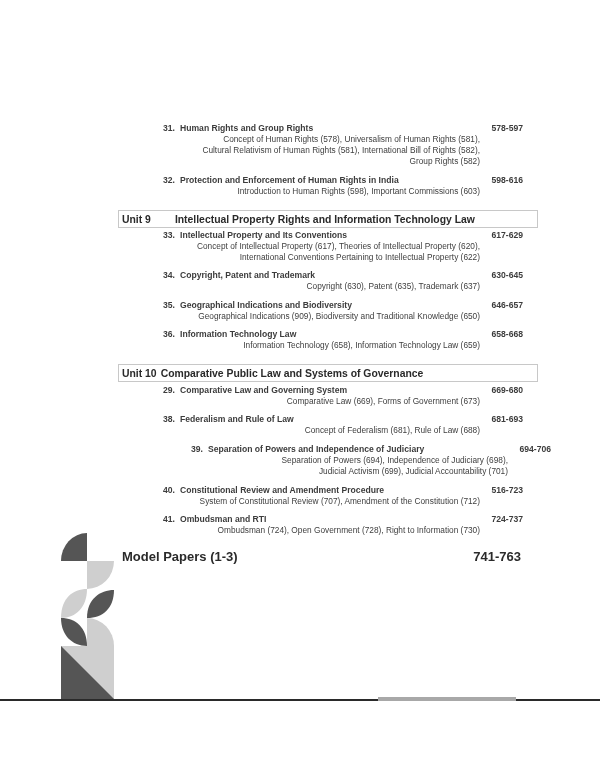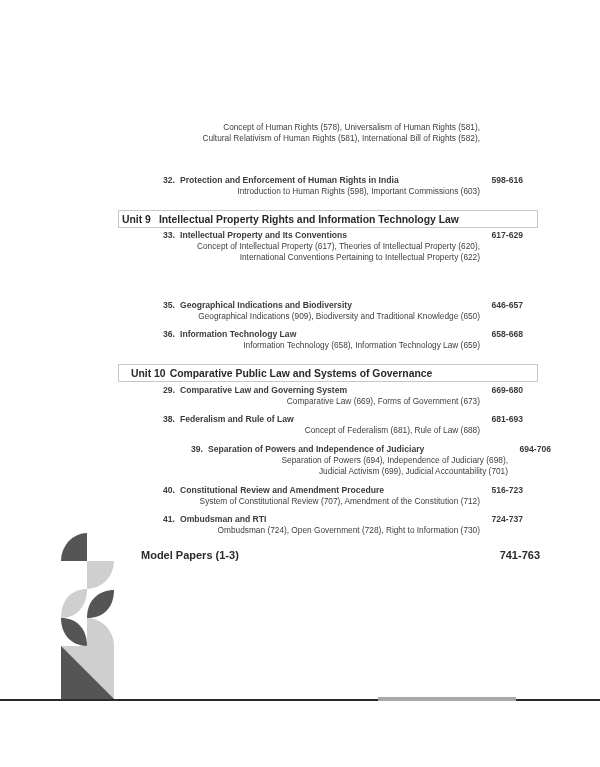--- a/index.html
+++ b/index.html
@@ -66,37 +66,36 @@
       box-sizing: border-box;
       display: flex;
       align-items: center;
       font-weight: bold;
       font-size: 10.4px;
       color: #2a2a2a;
     }
     .unit-label {
       display: inline-block;
       padding-left: 3px;
-      margin-right: 8px;
+      margin-right: 24px;
       white-space: nowrap;
     }
     .unit-title {
       white-space: nowrap;
     }
     .model-row {
       position: absolute;
       left: 122px;
       top: 549px;
       width: 399px;
       display: flex;
       justify-content: space-between;
-      font-size: 11px;
+      font-size: 13px;
       font-weight: bold;
       color: #2a2a2a;
-      margin-left: 19px;
     }
     .deco {
       position: absolute;
       left: 58px;
       top: 533px;
       width: 58px;
       height: 166px;
     }
     .bottom-line {
       position: absolute;
@@ -114,23 +113,28 @@
       height: 4px;
       background: #a8a8a8;
     }
   </style>
 </head>
 <body>
 
 <div class="page">
 
   <div class="chapter" style="top:122px;">
+    <div class="ch-title-row">
+      <span><span class="ch-num">31.</span><span>Human Rights and Group Rights</span></span>
+      <span class="ch-pages">578-597</span>
+    </div>
     <div class="ch-topics">
       <span>Concept of Human Rights (578), Universalism of Human Rights (581),</span>
       <span class="indent">Cultural Relativism of Human Rights (581), International Bill of Rights (582),</span>
+      <span class="indent">Group Rights (582)</span>
     </div>
   </div>
 
   <div class="chapter" style="top:174px;">
     <div class="ch-title-row">
       <span><span class="ch-num">32.</span><span>Protection and Enforcement of Human Rights in India</span></span>
       <span class="ch-pages">598-616</span>
     </div>
     <div class="ch-topics">
       <span>Introduction to Human Rights (598), Important Commissions (603)</span>
@@ -146,20 +150,29 @@
     <div class="ch-title-row">
       <span><span class="ch-num">33.</span><span>Intellectual Property and Its Conventions</span></span>
       <span class="ch-pages">617-629</span>
     </div>
     <div class="ch-topics">
       <span>Concept of Intellectual Property (617), Theories of Intellectual Property (620),</span>
       <span class="indent">International Conventions Pertaining to Intellectual Property (622)</span>
     </div>
   </div>
 
+  <div class="chapter" style="top:269px;">
+    <div class="ch-title-row">
+      <span><span class="ch-num">34.</span><span>Copyright, Patent and Trademark</span></span>
+      <span class="ch-pages">630-645</span>
+    </div>
+    <div class="ch-topics">
+      <span>Copyright (630), Patent (635), Trademark (637)</span>
+    </div>
+  </div>
 
   <div class="chapter" style="top:299px;">
     <div class="ch-title-row">
       <span><span class="ch-num">35.</span><span>Geographical Indications and Biodiversity</span></span>
       <span class="ch-pages">646-657</span>
     </div>
     <div class="ch-topics">
       <span>Geographical Indications (909), Biodiversity and Traditional Knowledge (650)</span>
     </div>
   </div>
@@ -167,21 +180,21 @@
   <div class="chapter" style="top:328px;">
     <div class="ch-title-row">
       <span><span class="ch-num">36.</span><span>Information Technology Law</span></span>
       <span class="ch-pages">658-668</span>
     </div>
     <div class="ch-topics">
       <span>Information Technology (658), Information Technology Law (659)</span>
     </div>
   </div>
 
-  <div class="unit-box" style="top:364px;padding-left:9px;">
+  <div class="unit-box" style="top:364px;">
     <span class="unit-label" style="margin-right:4px;">Unit 10</span>
     <span class="unit-title">Comparative Public Law and Systems of Governance</span>
   </div>
 
   <div class="chapter" style="top:384px;">
     <div class="ch-title-row">
       <span><span class="ch-num">29.</span><span>Comparative Law and Governing System</span></span>
       <span class="ch-pages">669-680</span>
     </div>
     <div class="ch-topics">

